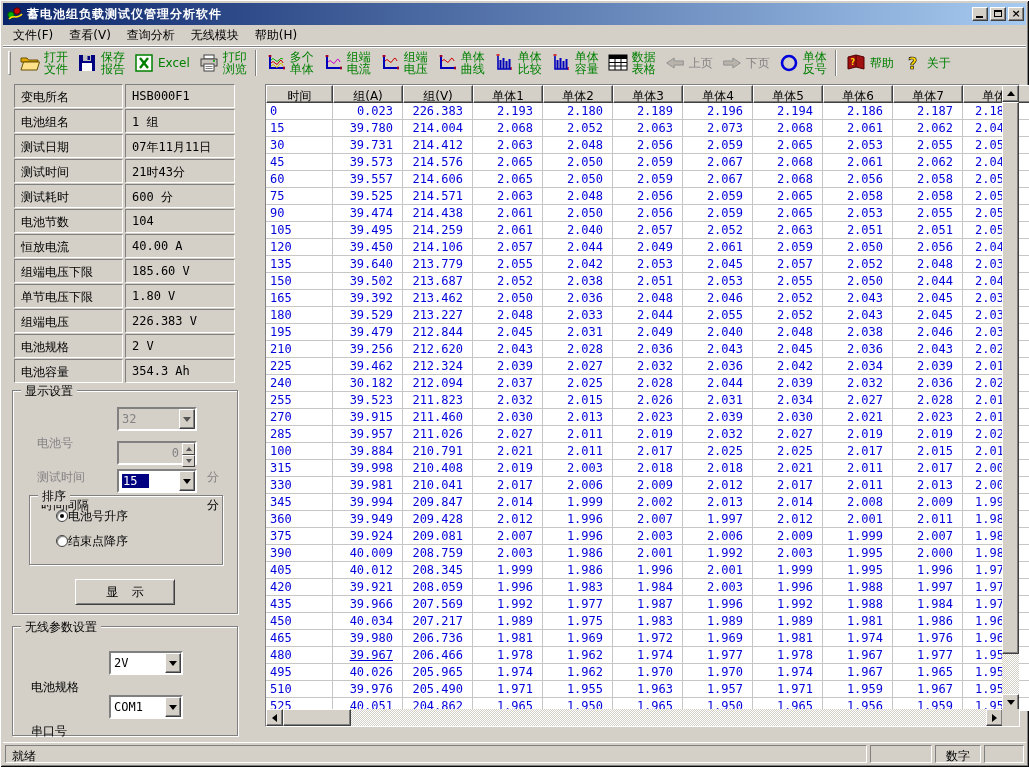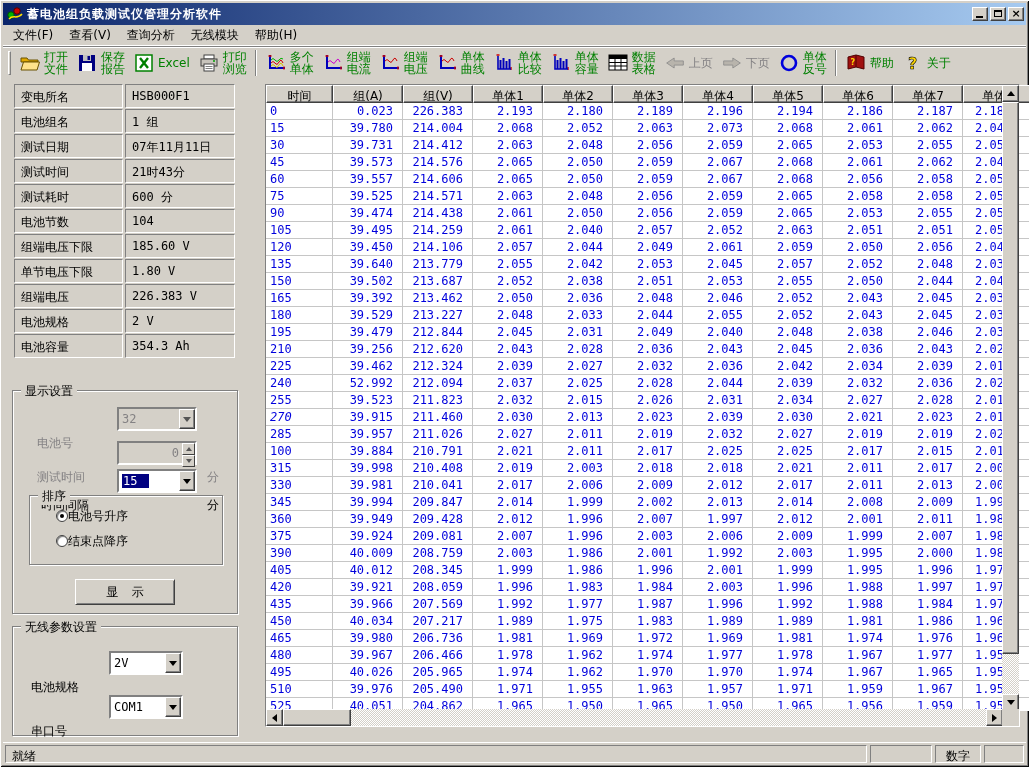--- a/index.html
+++ b/index.html
@@ -373,20 +373,24 @@
         </div>
         <div class="info-row">
           <span class="icell ilabel">测试耗时</span>
           <span class="icell ivalue">600  分</span>
         </div>
         <div class="info-row">
           <span class="icell ilabel">电池节数</span>
           <span class="icell ivalue">104</span>
         </div>
         <div class="info-row">
+          <span class="icell ilabel">恒放电流</span>
+          <span class="icell ivalue">40.00  A</span>
+        </div>
+        <div class="info-row">
           <span class="icell ilabel">组端电压下限</span>
           <span class="icell ivalue">185.60 V</span>
         </div>
         <div class="info-row">
           <span class="icell ilabel">单节电压下限</span>
           <span class="icell ivalue">1.80  V</span>
         </div>
         <div class="info-row">
           <span class="icell ilabel">组端电压</span>
           <span class="icell ivalue">226.383  V</span>
@@ -692,21 +696,21 @@
             <span class="td" style="width: 70px;">2.027</span>
             <span class="td" style="width: 70px;">2.032</span>
             <span class="td" style="width: 70px;">2.036</span>
             <span class="td" style="width: 70px;">2.042</span>
             <span class="td" style="width: 70px;">2.034</span>
             <span class="td" style="width: 70px;">2.039</span>
             <span class="td c-last" style="width: 70px;">2.01</span>
           </div>
           <div class="trow">
             <span class="td c-time" style="width: 67px;">240</span>
-            <span class="td" style="width: 70px;">52.992</span>
+            <span class="td" style="width: 70px;">30.182</span>
             <span class="td" style="width: 70px;">212.094</span>
             <span class="td" style="width: 70px;">2.037</span>
             <span class="td" style="width: 70px;">2.025</span>
             <span class="td" style="width: 70px;">2.028</span>
             <span class="td" style="width: 70px;">2.044</span>
             <span class="td" style="width: 70px;">2.039</span>
             <span class="td" style="width: 70px;">2.032</span>
             <span class="td" style="width: 70px;">2.036</span>
             <span class="td c-last" style="width: 70px;">2.02</span>
           </div>
@@ -717,21 +721,21 @@
             <span class="td" style="width: 70px;">2.032</span>
             <span class="td" style="width: 70px;">2.015</span>
             <span class="td" style="width: 70px;">2.026</span>
             <span class="td" style="width: 70px;">2.031</span>
             <span class="td" style="width: 70px;">2.034</span>
             <span class="td" style="width: 70px;">2.027</span>
             <span class="td" style="width: 70px;">2.028</span>
             <span class="td c-last" style="width: 70px;">2.01</span>
           </div>
           <div class="trow">
-            <span class="td c-time" style="width: 67px; font-style: italic;">270</span>
+            <span class="td c-time" style="width: 67px;">270</span>
             <span class="td" style="width: 70px;">39.915</span>
             <span class="td" style="width: 70px;">211.460</span>
             <span class="td" style="width: 70px;">2.030</span>
             <span class="td" style="width: 70px;">2.013</span>
             <span class="td" style="width: 70px;">2.023</span>
             <span class="td" style="width: 70px;">2.039</span>
             <span class="td" style="width: 70px;">2.030</span>
             <span class="td" style="width: 70px;">2.021</span>
             <span class="td" style="width: 70px;">2.023</span>
             <span class="td c-last" style="width: 70px;">2.01</span>
@@ -900,21 +904,21 @@
             <span class="td" style="width: 70px;">1.969</span>
             <span class="td" style="width: 70px;">1.972</span>
             <span class="td" style="width: 70px;">1.969</span>
             <span class="td" style="width: 70px;">1.981</span>
             <span class="td" style="width: 70px;">1.974</span>
             <span class="td" style="width: 70px;">1.976</span>
             <span class="td c-last" style="width: 70px;">1.96</span>
           </div>
           <div class="trow">
             <span class="td c-time" style="width: 67px;">480</span>
-            <span class="td" style="width: 70px;">39.967</span>
+            <span class="td" style="width: 70px; text-decoration: underline;">39.967</span>
             <span class="td" style="width: 70px;">206.466</span>
             <span class="td" style="width: 70px;">1.978</span>
             <span class="td" style="width: 70px;">1.962</span>
             <span class="td" style="width: 70px;">1.974</span>
             <span class="td" style="width: 70px;">1.977</span>
             <span class="td" style="width: 70px;">1.978</span>
             <span class="td" style="width: 70px;">1.967</span>
             <span class="td" style="width: 70px;">1.977</span>
             <span class="td c-last" style="width: 70px;">1.95</span>
           </div>

